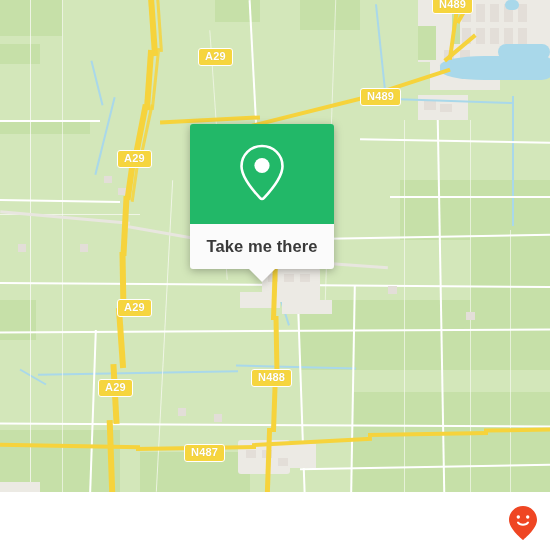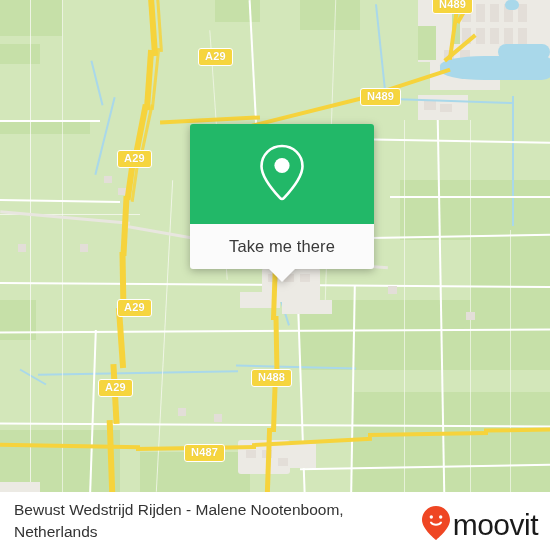--- a/index.html
+++ b/index.html
@@ -25,23 +25,23 @@
   .motorway{position:absolute;background:#f6d33c;}
 
   
   .shield{position:absolute;background:#f6d53e;border:1.5px solid #ffffff;
           border-radius:3px;color:#ffffff;font-size:11px;font-weight:bold;
           letter-spacing:.2px;padding:1px 6px 2px 6px;line-height:13px;
           white-space:nowrap;text-align:center;
           text-shadow:0 0 1px rgba(0,0,0,.15);}
 
   
-  #popup{position:absolute;left:190px;top:124px;width:184px;
+  #popup{position:absolute;left:190px;top:124px;width:144px;
          border-radius:3px;overflow:visible;
-         filter:drop-shadow(0 2px 4px rgba(0,0,0,.28));}
+         filter:drop-shadow(0 2px 4px rgba(0,0,0,.28));font-weight:bold;}
   #popup-top{height:100px;background:#22b868;border-radius:3px 3px 0 0;
              display:flex;align-items:center;justify-content:center;}
   #popup-bottom{height:45px;background:#fbfbfb;border-radius:0 0 3px 3px;
                 display:flex;align-items:center;justify-content:center;}
   #popup-label{font-size:16.5px;color:#3a3a3a;letter-spacing:.1px;}
   #popup-tail{position:absolute;left:50%;bottom:-13px;margin-left:-13px;
               width:0;height:0;border-left:13px solid transparent;
               border-right:13px solid transparent;border-top:13px solid #fbfbfb;}
 
   
@@ -221,27 +221,25 @@
       </div>
       <div id="popup-bottom">
         <span id="popup-label">Take me there</span>
       </div>
       <div id="popup-tail"></div>
     </div>
 
   </div>
 
   <div id="footer"></div>
-  <div id="footer-title">Bewust Wedstrijd Rijden - Malene Nootenboom, Netherlands</div>
 
   <div id="brand">
     <span>
       <svg width="30" height="36" viewBox="0 0 30 36" aria-hidden="true">
         <path d="M15 1 C7.3 1 1 7.2 1 14.8 C1 23.6 12.4 32.6 14.2 34.4 C14.6 34.8 15.4 34.8 15.8 34.4 C17.6 32.6 29 23.6 29 14.8 C29 7.2 22.7 1 15 1 Z" fill="#ef4623"></path>
         <circle cx="10.3" cy="12" r="1.7" fill="#ffffff"></circle>
         <circle cx="19.7" cy="12" r="1.7" fill="#ffffff"></circle>
         <path d="M10 17.5 C11.9 20.4 18.1 20.4 20 17.5" stroke="#ffffff" stroke-width="2" fill="none" stroke-linecap="round"></path>
       </svg>
     </span>
-    <span id="brand-word">moovit</span>
   </div>
 
 </div>
 
 </body></html>

